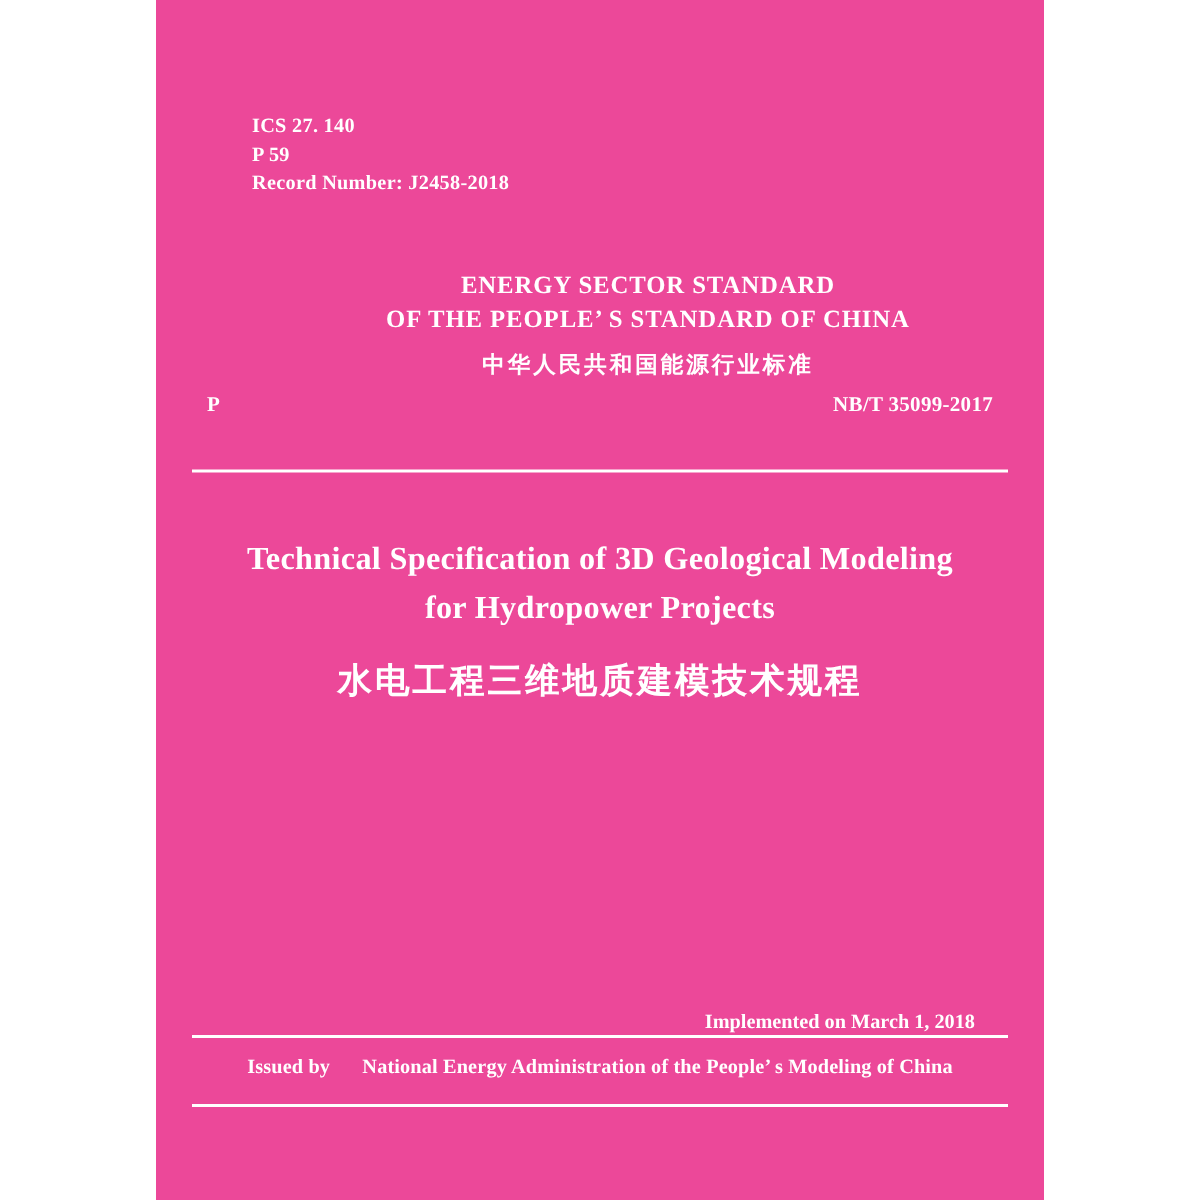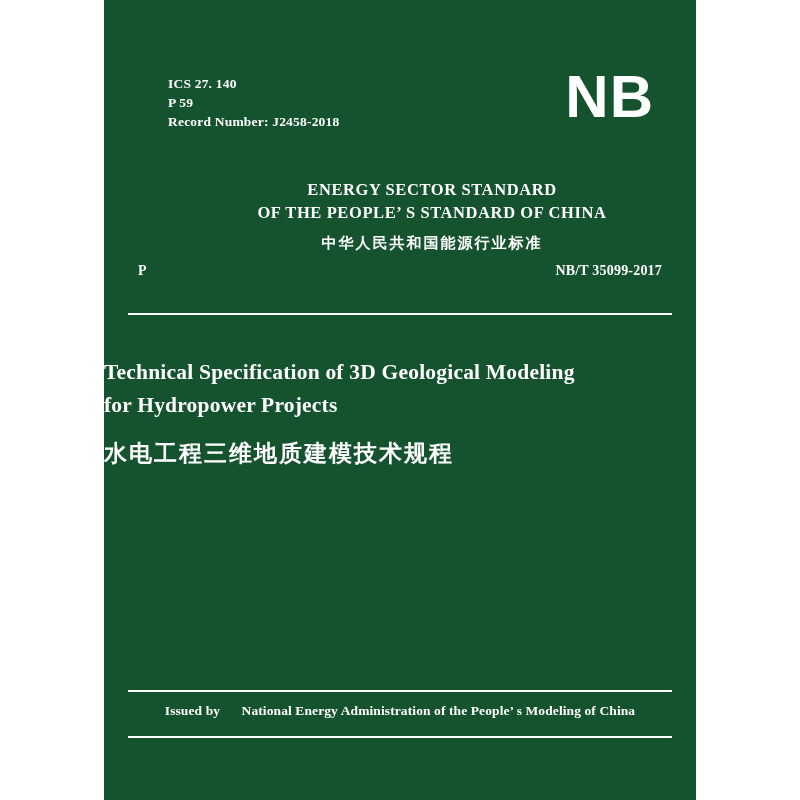--- a/index.html
+++ b/index.html
@@ -13,21 +13,21 @@
     font-family: "Liberation Serif", serif;
     overflow: hidden;
   }
 
   .cover {
     position: absolute;
     left: 104px;
     top: 0;
     width: 592px;
     height: 800px;
-    background: #14532d;
+    background: #ec4899;
     color: #ffffff;
     box-sizing: border-box;
   }
 
   
   .top-area {
     position: absolute;
     left: 0;
     top: 74px;
     width: 100%;
@@ -113,21 +113,21 @@
   .rule-top { top: 313px; }
   .rule-mid { top: 690px; }
   .rule-bottom { top: 736px; }
 
   
   .title-block {
     position: absolute;
     left: 0;
     top: 356px;
     width: 100%;
-    text-align: left;
+    text-align: center;
   }
   .title-block .en {
     font-weight: bold;
     font-size: 21.5px;
     line-height: 33px;
     letter-spacing: 0.2px;
   }
   .title-block .cn {
     font-family: "DejaVu Sans", sans-serif;
     font-weight: bold;
@@ -178,21 +178,20 @@
 <body>
 
 <div class="cover">
 
   <div class="top-area">
     <div class="ics-block">
       <div>ICS 27. 140</div>
       <div>P 59</div>
       <div>Record Number: J2458-2018</div>
     </div>
-    <div class="nb-logo">NB</div>
   </div>
 
   <div class="heading">
     <div class="line1">ENERGY SECTOR STANDARD</div>
     <div class="line2">OF THE PEOPLE’ S STANDARD OF CHINA</div>
     <div class="cn">中华人民共和国能源行业标准</div>
   </div>
 
   <div class="code-row">
     <div class="left">P</div>
@@ -201,20 +200,21 @@
 
   <div class="rule rule-top"></div>
 
   <div class="title-block">
     <div class="en">Technical Specification of 3D Geological Modeling</div>
     <div class="en">for Hydropower Projects</div>
     <div class="cn">水电工程三维地质建模技术规程</div>
   </div>
 
   <div class="dates">
+    <div class="implemented">Implemented on March 1, 2018</div>
   </div>
 
   <div class="rule rule-mid"></div>
 
   <div class="issuer">
     <span class="by">Issued by</span>
     <span>National Energy Administration of the People’ s Modeling of China</span>
   </div>
 
   <div class="rule rule-bottom"></div>

